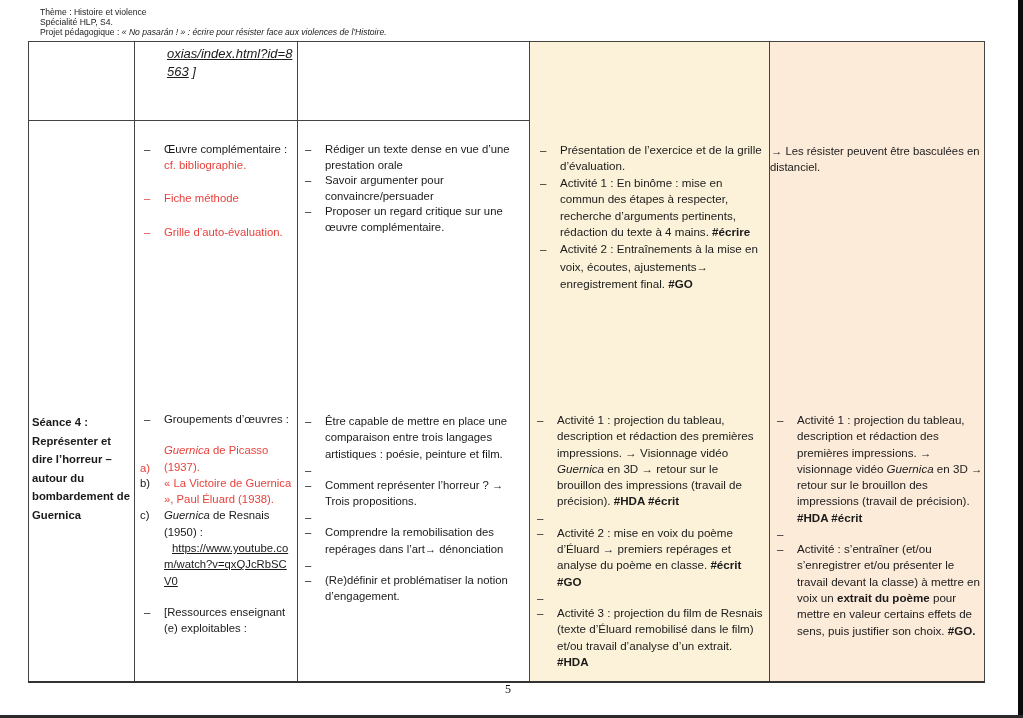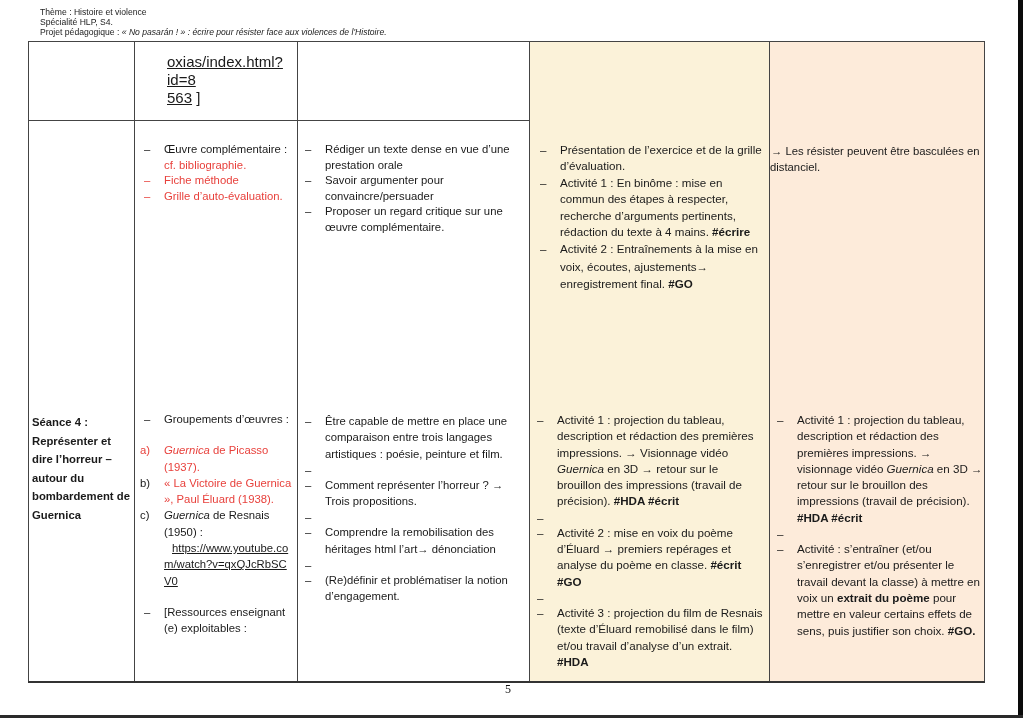--- a/index.html
+++ b/index.html
@@ -26,21 +26,21 @@
     position: absolute; font-family: "Liberation Sans", sans-serif;
     font-size: 11.3px; line-height: 15.6px; color: #1a1a1a;
   }
   .cell.bold { font-weight: bold; line-height: 18.5px; }
   ul.dash { list-style: none; margin: 0; padding: 0; }
   ul.dash li { position: relative; padding-left: 24px; }
   ul.dash li::before { content: "–"; position: absolute; left: 4px; }
   ol.alpha { list-style: none; margin: 0; padding: 0; }
   ol.alpha li { position: relative; padding-left: 24px; }
   .lbl { position: absolute; left: 0; }
-  .red { color: #E8413C; }
+  .red { color: #E8413C; margin-top: 18px; }
   .link { text-decoration: underline; color: #1a1a1a; }
   .b { font-weight: bold; }
   .i { font-style: italic; }
   .gap { height: 15px; }
   .pagenum { position: absolute; top: 682px; left: 505px; font-family: "Liberation Serif", serif; font-size: 12px; }
 </style>
 </head>
 <body>
 
 <div class="page-edge"></div>
@@ -61,21 +61,21 @@
   <div class="vline" style="left:106px;"></div>
   <div class="vline" style="left:269px;"></div>
   <div class="vline" style="left:501px;"></div>
   <div class="vline" style="left:741px;"></div>
   <div class="vline" style="left:956px;"></div>
 
   <div class="hline" style="left:0;width:956px;top:0;"></div>
   <div class="hline" style="left:0;width:501px;top:79px;"></div>
   <div class="hline thick" style="left:0;width:957px;top:640px;"></div>
 
-  <div class="cell" style="left:139px;top:12px;width:130px;font-size:15px;line-height:18px;">
+  <div class="cell" style="left:139px;top:4px;width:130px;font-size:13px;line-height:18px;font-style:italic;">
     <a class="link"><span>oxias/index.html?id=8</span><br><span>563</span></a><span> ]</span>
   </div>
 
 
   <div class="cell" style="left:112px;top:101px;width:154px;">
     <ul class="dash">
       <li><span>Œuvre complémentaire : </span><span class="red">cf. bibliographie.</span></li>
       <li class="red">Fiche méthode</li>
       <li class="red">Grille d’auto-évaluation.</li>
     </ul>
@@ -116,21 +116,21 @@
       <li style="word-break:break-all;">[Ressources enseignant(e) exploitables :</li>
     </ul>
   </div>
 
   <div class="cell" style="left:273px;top:372px;width:225px;line-height:16.3px;">
     <ul class="dash">
       <li>Être capable de mettre en place une comparaison entre trois langages artistiques : poésie, peinture et film.</li>
       <li class="gap" style="padding:0;"></li>
       <li>Comment représenter l’horreur ? → Trois propositions.</li>
       <li class="gap" style="padding:0;"></li>
-      <li>Comprendre la remobilisation des héritages html l’art→ dénonciation</li>
+      <li>Comprendre la remobilisation des repérages dans l’art→ dénonciation</li>
       <li class="gap" style="padding:0;"></li>
       <li>(Re)définir et problématiser la notion d’engagement.</li>
     </ul>
   </div>
 
   <div class="cell" style="left:505px;top:371px;width:232px;font-size:11.6px;line-height:16.3px;">
     <ul class="dash">
       <li><span>Activité 1 : projection du tableau, description et rédaction des premières impressions. → Visionnage vidéo </span><span class="i">Guernica</span><span> en 3D → retour sur le brouillon des impressions (travail de précision). </span><span class="b">#HDA #écrit</span></li>
       <li class="gap" style="padding:0;"></li>
       <li><span>Activité 2 : mise en voix du poème d’Éluard → premiers repérages et analyse du poème en classe. </span><span class="b">#écrit #GO</span></li>

